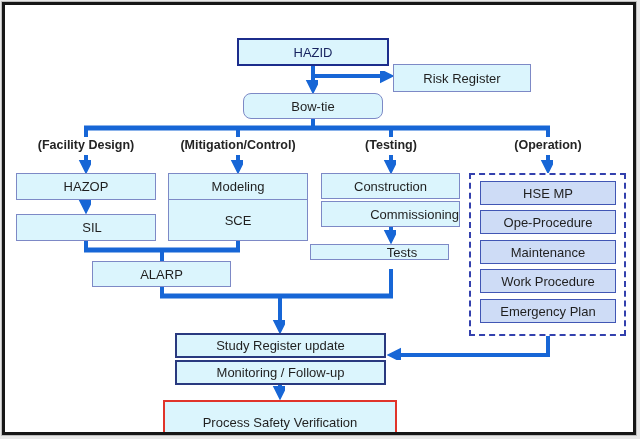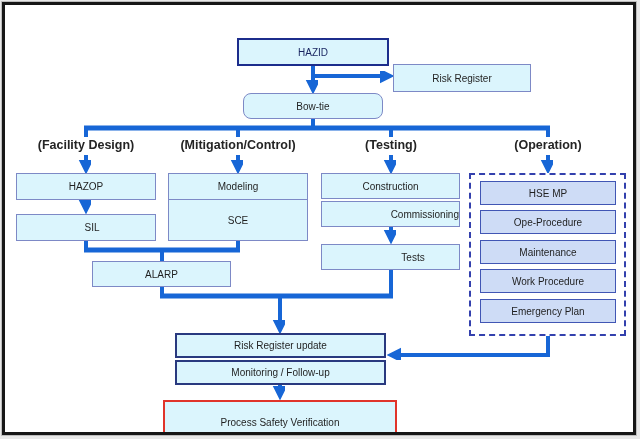--- a/index.html
+++ b/index.html
@@ -15,33 +15,33 @@
   svg.flow{position:absolute;left:-2px;top:-2px;width:640px;height:439px;z-index:1;pointer-events:none;}
   svg.flow path{fill:none;stroke:var(--c-arrow,#1766d6);stroke-width:4;}
   svg.flow path.bar{stroke-width:5;}
   .ah{fill:var(--c-arrow,#1766d6);stroke:none;}
 
   .node{
     position:absolute;z-index:2;box-sizing:border-box;
     display:flex;align-items:center;justify-content:center;
     background:var(--c-box-fill,#dbf5fd);
     border:1.5px solid var(--c-box-border,#7d89c6);
-    font-size:10px;color:#1f1f1f;white-space:nowrap;
+    font-size:13px;color:#1f1f1f;white-space:nowrap;
   }
   
   .n-hazid{left:232px;top:33px;width:152px;height:28px;border:2.5px solid var(--c-hazid-border,#1c2d8c);color:#17235f;}
   .n-riskreg{left:388px;top:59px;width:138px;height:28px;}
   .n-bowtie{left:238px;top:88px;width:140px;height:26px;border-radius:8px;}
   .n-hazop{left:11px;top:168px;width:140px;height:27px;}
   .n-modeling{left:163px;top:168px;width:140px;height:27px;}
   .n-construction{left:316px;top:168px;width:139px;height:26px;}
   .n-commissioning{left:316px;top:196px;width:139px;height:26px;justify-content:flex-end;}
   .n-sil{left:11px;top:209px;width:140px;height:27px;padding-left:12px;}
   .n-sce{left:163px;top:194px;width:140px;height:42px;justify-content:center;}
-  .n-tests{left:316px;top:239px;width:139px;height:26px;padding-left:45px;}
+  .n-tests{left:305px;top:239px;width:139px;height:16px;padding-left:45px;}
   .n-alarp{left:87px;top:256px;width:139px;height:26px;}
   .n-rru{left:170px;top:328px;width:211px;height:25px;border:2px solid var(--c-emphasis-border,#29397f);}
   .n-mon{left:170px;top:355px;width:211px;height:25px;border:2px solid var(--c-emphasis-border,#29397f);}
   .n-psv{left:158px;top:395px;width:234px;height:45px;border:2.5px solid var(--c-verification-border,#e0342a);}
 
   .branch-label{
     position:absolute;z-index:2;top:133px;width:160px;text-align:center;
     font-size:12.5px;color:#242424;white-space:nowrap;font-weight:bold;
   }
   .l-1{left:1px;} .l-2{left:153px;} .l-3{left:306px;} .l-4{left:463px;}
@@ -145,21 +145,21 @@
     </div>
     <div class="node g-3">
       <span>Work Procedure</span>
     </div>
     <div class="node g-4">
       <span>Emergency Plan</span>
     </div>
   </div>
 
   <div class="node n-rru">
-    <span>Risk Register update</span>
+    <span>Study Register update</span>
   </div>
   <div class="node n-mon">
     <span>Monitoring / Follow-up</span>
   </div>
   <div class="node n-psv">
     <span>Process Safety Verification</span>
   </div>
 
 </div>
 

